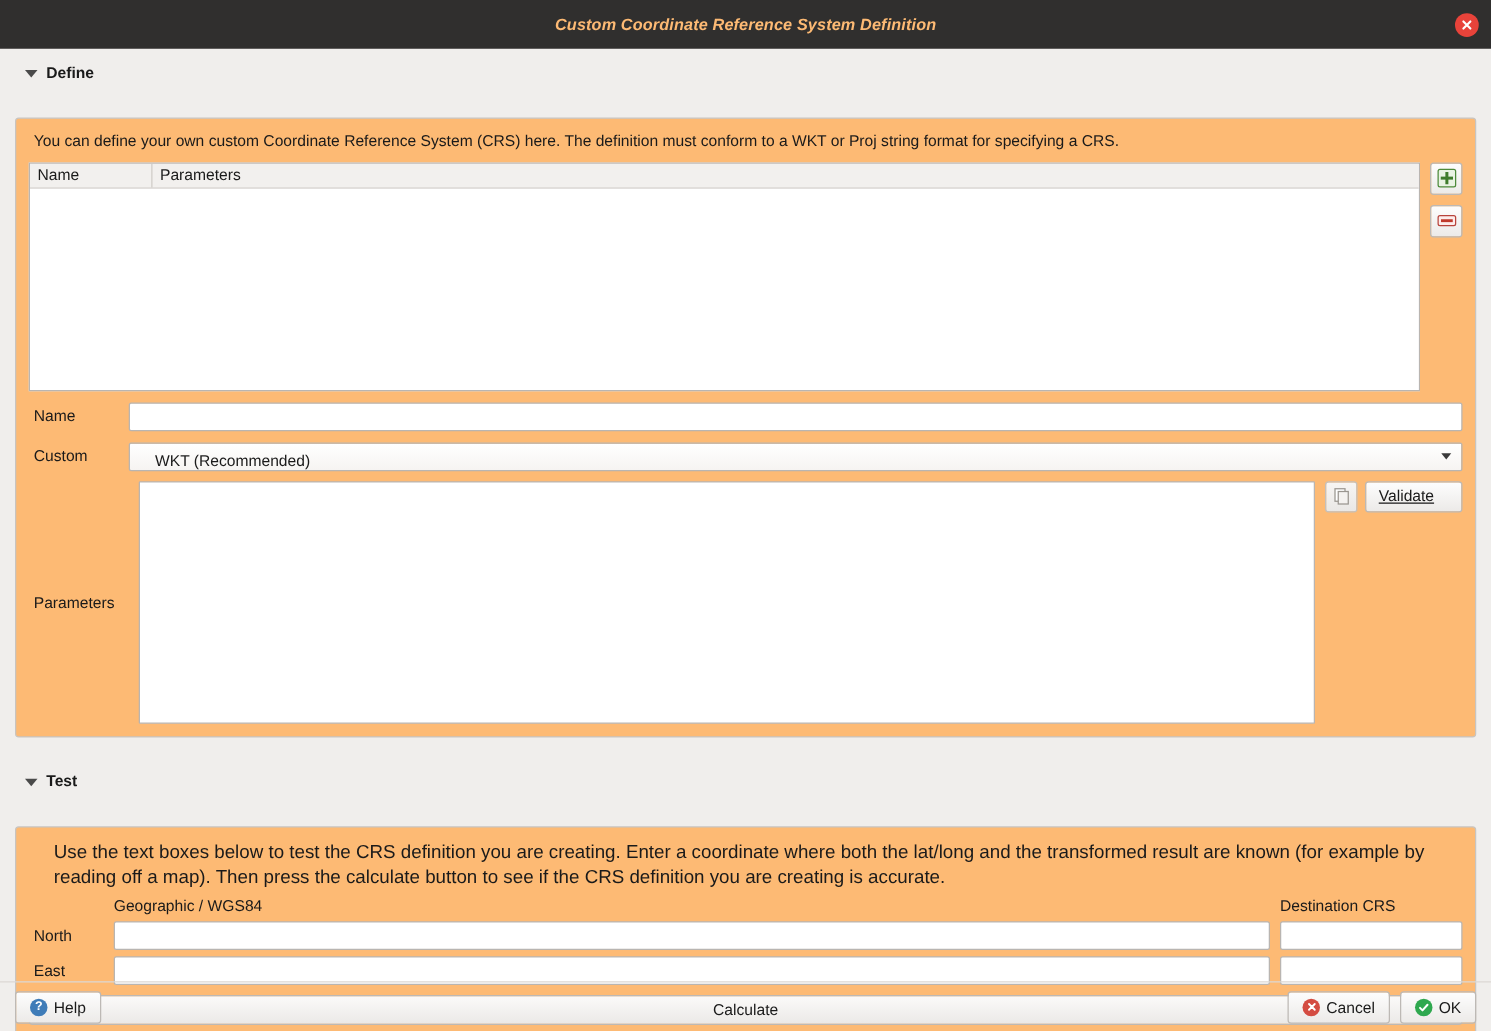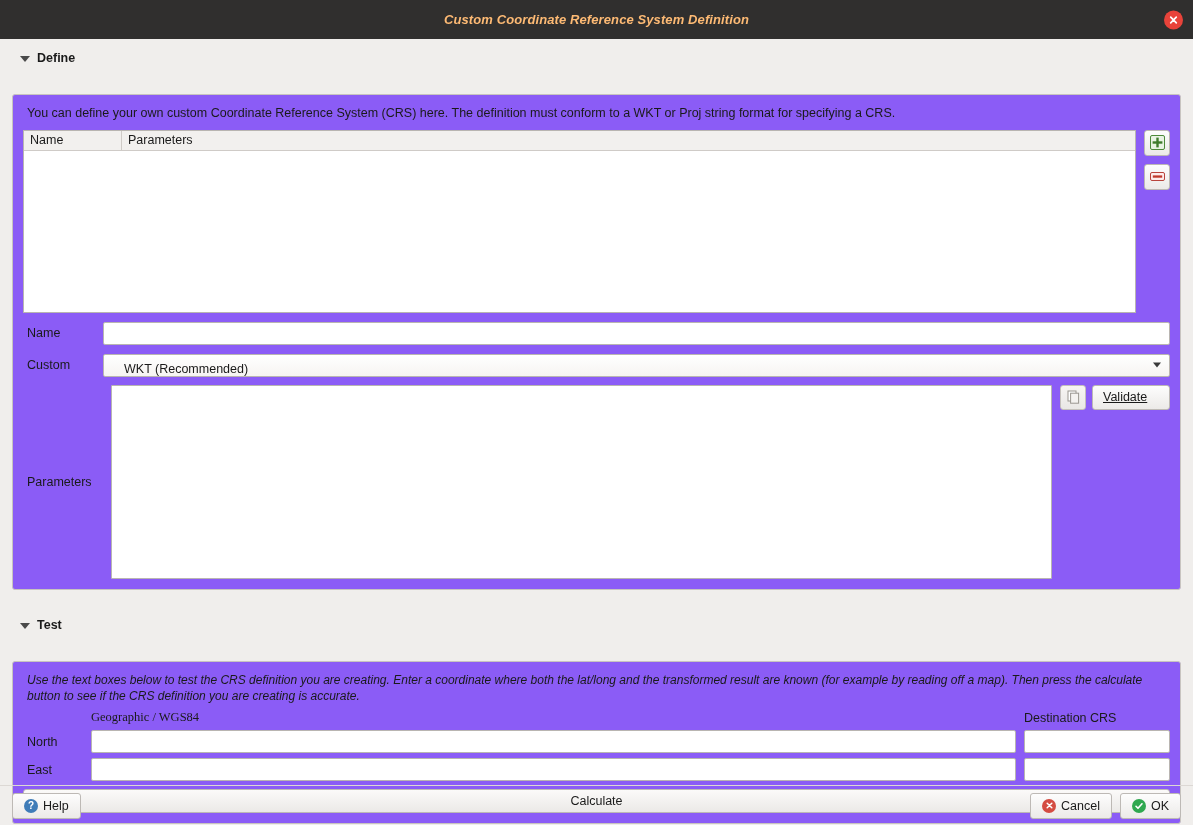--- a/index.html
+++ b/index.html
@@ -59,21 +59,21 @@
   .tri {
     width: 0; height: 0;
     border-left: 5.5px solid transparent;
     border-right: 5.5px solid transparent;
     border-top: 6px solid #4a4a4a;
     margin-top: 2px;
   }
   .panel {
     border: 1px solid #c8c4c0;
     border-radius: 3px;
-    background: #8b5cf6;
+    background: #fdba74;
     padding: 8px 10px 10px 10px;
   }
   .desc {
     font-size: 12.5px;
     line-height: 1.35;
     margin: 2px 2px 8px 4px;
   }
   
   .define-row {
     display: flex; align-items: flex-start; gap: 8px;
@@ -199,31 +199,30 @@
     font-family: "Liberation Sans", sans-serif;
     font-size: 12.5px;
     color: #1a1a1a;
     display: flex; align-items: center; justify-content: flex-start;
     cursor: pointer;
     padding: 0 10px;
   }
   .btn .uline { text-decoration: underline; }
   
   .test-desc {
-    font-size: 12px;
+    font-size: 15px;
     line-height: 1.35;
-    margin: 2px 2px 6px 4px;
-    font-style: italic;
+    margin: 2px 2px 6px 20px;
   }
   .test-head-row {
     display: flex; align-items: flex-end;
     margin: 0 0 2px 0;
   }
   .test-head-spacer { width: 68px; flex: 0 0 68px; }
-  .geo-lbl { flex: 1 1 auto; font-size: 12.5px; font-family: Liberation Serif, serif; }
+  .geo-lbl { flex: 1 1 auto; font-size: 12.5px; }
   .dest-lbl { width: 146px; flex: 0 0 146px; text-align: left; font-size: 12.5px; }
   .coord-row {
     display: flex; align-items: center;
     gap: 8px;
     margin-top: 5px;
   }
   .coord-lbl { width: 60px; flex: 0 0 60px; font-size: 12.5px; padding-left: 4px;}
   .coord-input { flex: 1 1 auto; }
   .dest-input {
     width: 146px; flex: 0 0 146px;

